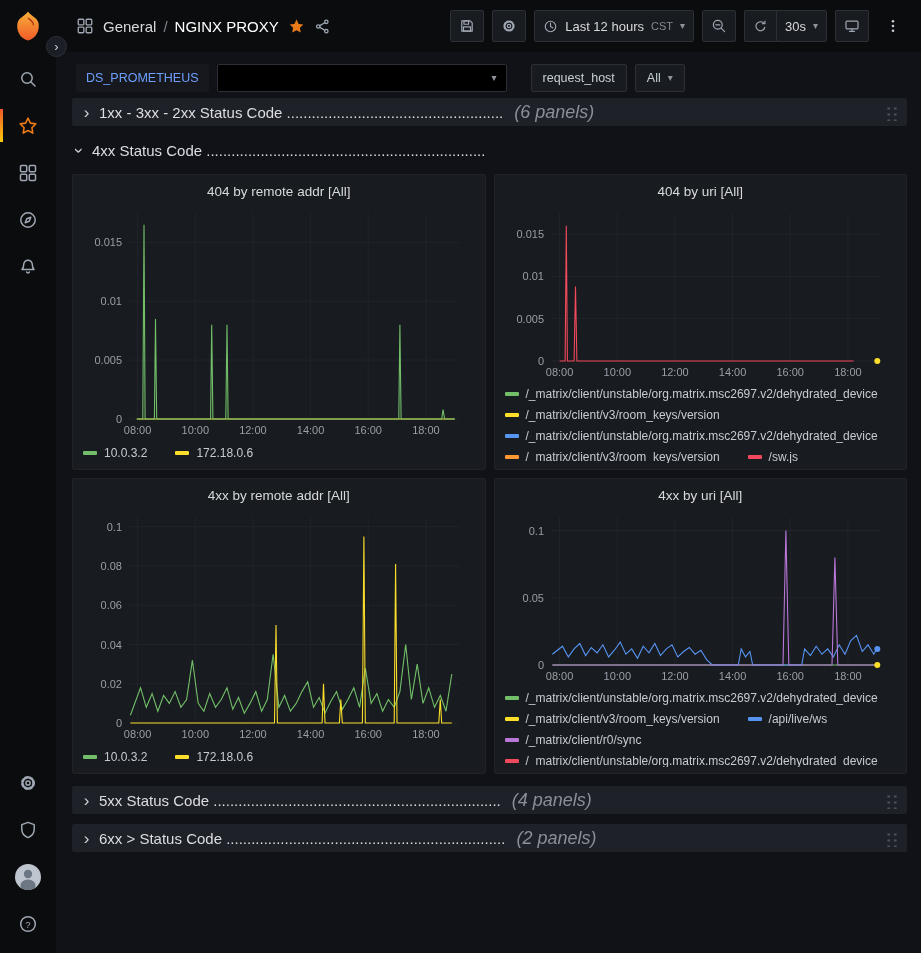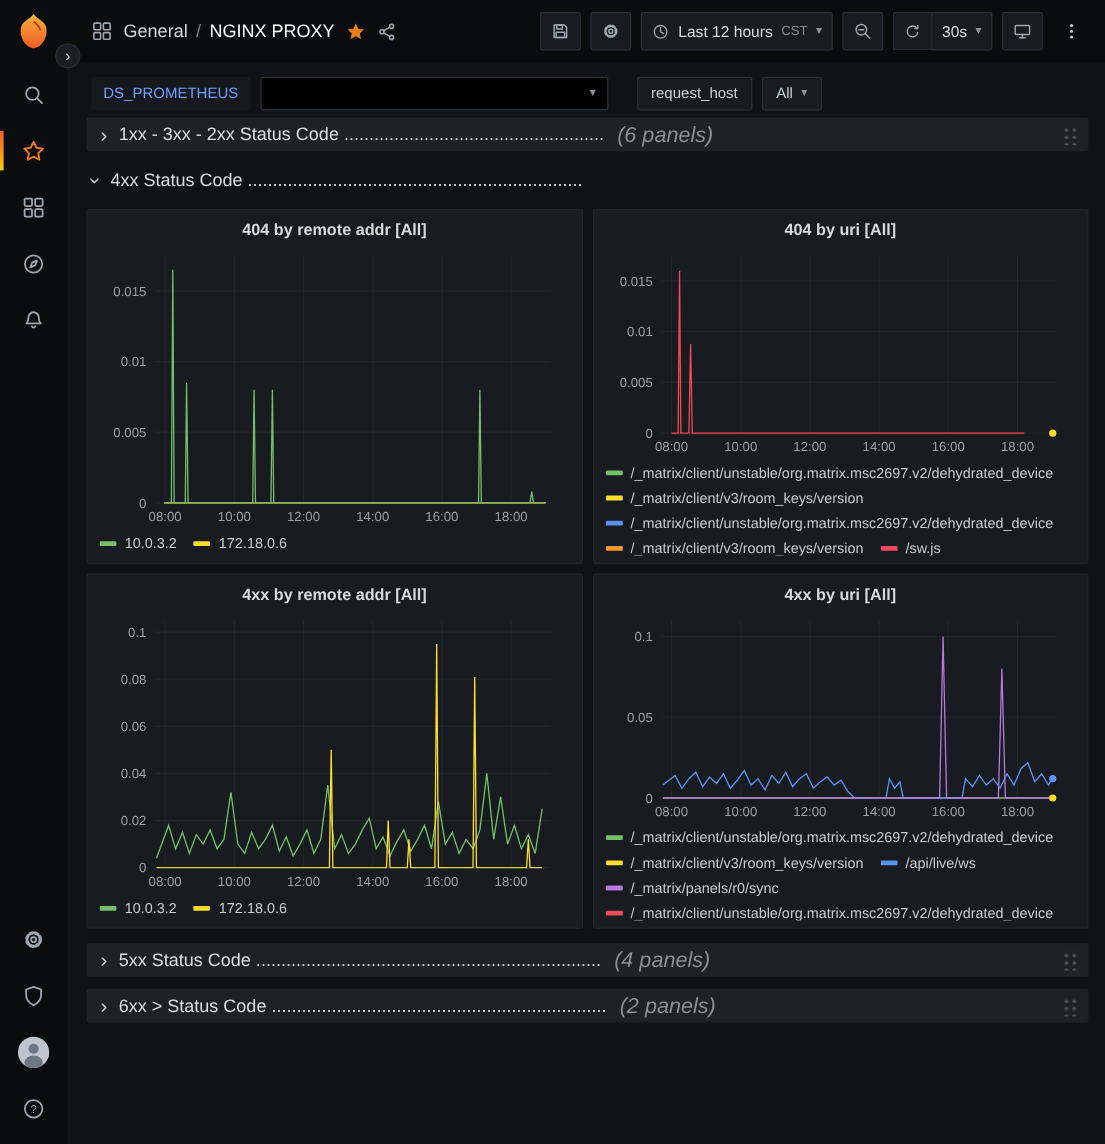--- a/index.html
+++ b/index.html
@@ -60,24 +60,24 @@
   .row-title{font-size:15px;font-weight:400;color:#dcdde2;white-space:nowrap;overflow:hidden}
   .row-count{font-size:18px;font-style:italic;color:#8a8f98;white-space:nowrap;margin-left:4px}
   .drag-dots{margin-left:auto;width:13px;height:17px;flex-shrink:0;cursor:grab;
     background-image:radial-gradient(circle,#4b5058 1.3px,transparent 1.5px);
     background-size:6.5px 6px;background-position:0.5px 1.5px}
 
   
   .pgrid{display:grid;grid-template-columns:1fr 1fr;gap:8px;margin-bottom:12px}
   .panel{background:var(--panel-bg,#181b1f);border:1px solid #202226;border-radius:2px;height:296px;
     padding:5px 10px 6px;overflow:hidden;display:flex;flex-direction:column}
-  .panel-title{font-size:13.5px;font-weight:700;color:#d8d9da;text-align:center;height:24px;
+  .panel-title{font-size:13.5px;font-weight:400;color:#d8d9da;text-align:center;height:24px;
     line-height:24px;cursor:pointer;white-space:nowrap;overflow:hidden}
   .chart{flex:0 0 auto}
-  .legend{display:flex;flex-wrap:wrap;column-gap:14px;overflow:hidden;align-content:flex-start}
+  .legend{display:flex;flex-wrap:wrap;column-gap:28px;overflow:hidden;align-content:flex-start}
   .legend-item{display:inline-flex;align-items:center;height:21px;max-width:100%;overflow:hidden;
     white-space:nowrap;font-size:12px;color:#c7cbd3;cursor:pointer}
   .legend-item i{flex:0 0 14px;height:4px;border-radius:1px;margin-right:7px}
 
   svg text.tick{fill:#9a9fa8;font-size:11px;font-family:"Liberation Sans","DejaVu Sans",sans-serif}
   svg line.gridl{stroke:#212429;stroke-width:1}
   .icon-stroke{stroke:#9fa7b3;fill:none;stroke-width:1.5;stroke-linecap:round;stroke-linejoin:round}
 </style>
 </head>
 <body>
@@ -445,21 +445,21 @@
               <span class="legend-item">
                 <i style="background:#FADE2A"></i>
                 <span>/_matrix/client/v3/room_keys/version</span>
               </span>
               <span class="legend-item">
                 <i style="background:#5794F2"></i>
                 <span>/api/live/ws</span>
               </span>
               <span class="legend-item">
                 <i style="background:#B877D9"></i>
-                <span>/_matrix/panels/r0/sync</span>
+                <span>/_matrix/client/r0/sync</span>
               </span>
               <span class="legend-item">
                 <i style="background:#F2495C"></i>
                 <span>/_matrix/client/unstable/org.matrix.msc2697.v2/dehydrated_device</span>
               </span>
             </div>
         </section>
       </div>
 
       <div class="row-head collapsed">

